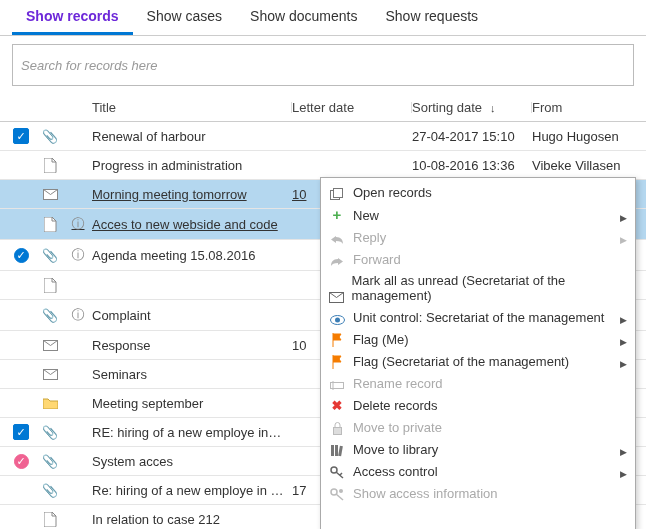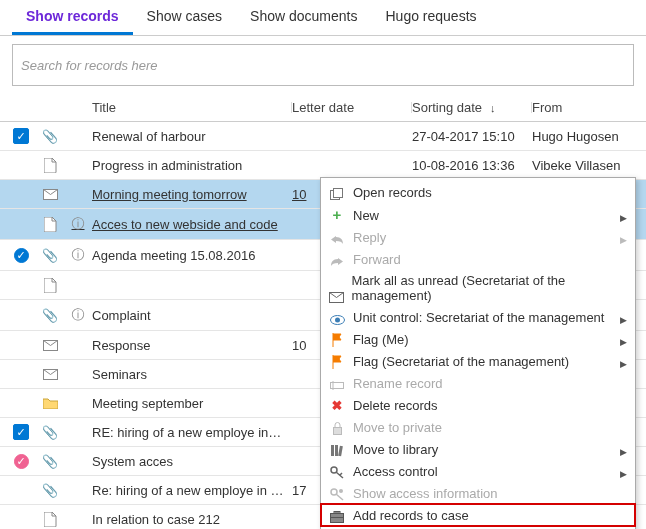--- a/index.html
+++ b/index.html
@@ -34,21 +34,21 @@
 .highlight { outline: 2px solid #d40000; outline-offset: -1px; }
 svg { display: block; }
 </style>
 </head>
 <body>
 
 <div class="tabs">
   <div class="tab active">Show records</div>
   <div class="tab">Show cases</div>
   <div class="tab">Show documents</div>
-  <div class="tab">Hugo requests</div>
+  <div class="tab">Show requests</div>
 </div>
 
 <div class="search">Search for records here</div>
 
 <div class="header-row">
   <div class="col-chk"></div>
   <div class="col-type"></div>
   <div class="col-extra"></div>
   <div class="col-title col-header">Title</div>
   <div class="col-letter col-header">Letter date</div>
@@ -381,24 +381,14 @@
     <div class="menu-item disabled">
       <span class="menu-icon">
         <svg width="14" height="13" viewBox="0 0 14 13">
           <circle cx="4" cy="4" r="3" fill="none" stroke="#bbb" stroke-width="1.5"></circle>
           <path d="M6 6l7 6" stroke="#bbb" stroke-width="1.5"></path>
           <circle cx="11" cy="3" r="2" fill="#bbb"></circle>
         </svg>
       </span>
       <span>Show access information</span>
     </div>
-    <div class="menu-item highlight">
-      <span class="menu-icon">
-        <svg width="14" height="12" viewBox="0 0 14 12">
-          <rect x=".5" y="2.5" width="13" height="9" fill="#888" stroke="#555"></rect>
-          <rect x="4" y=".5" width="6" height="2" fill="#888" stroke="#555"></rect>
-          <path d="M.5 6.5h13" stroke="#555"></path>
-        </svg>
-      </span>
-      <span>Add records to case</span>
-    </div>
     <div class="menu-item"></div>
   </div>
 
 </body></html>

